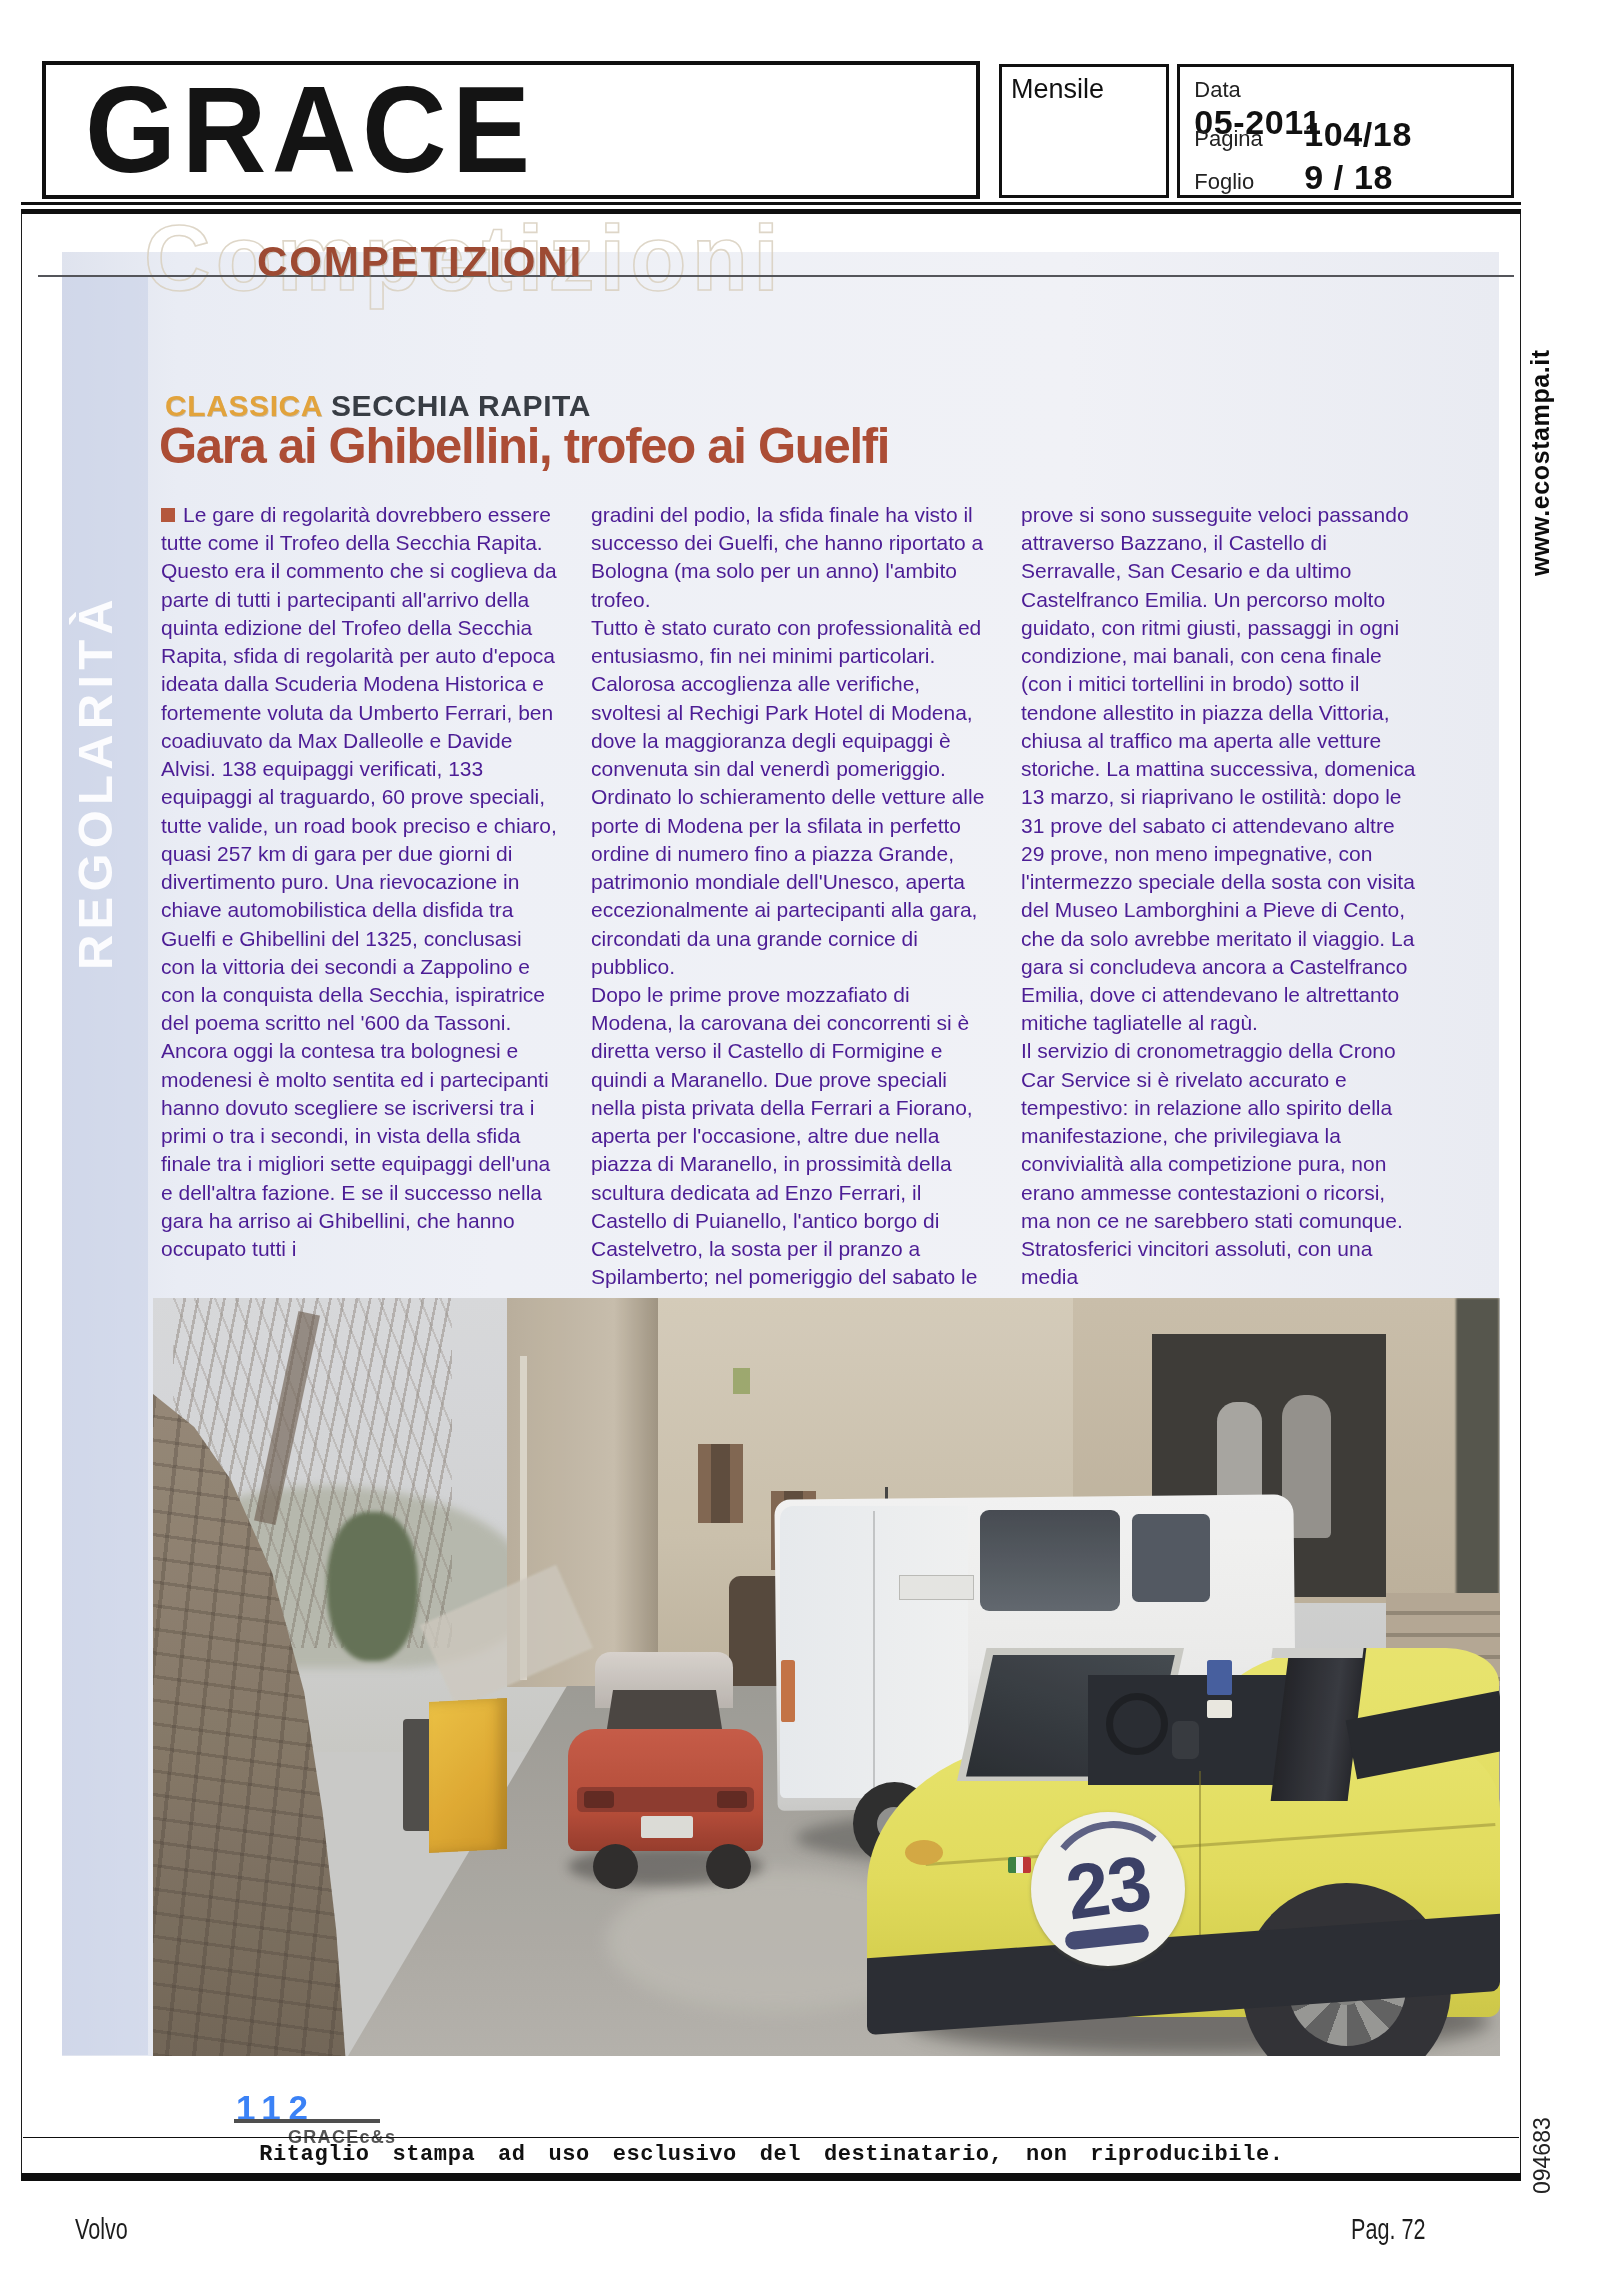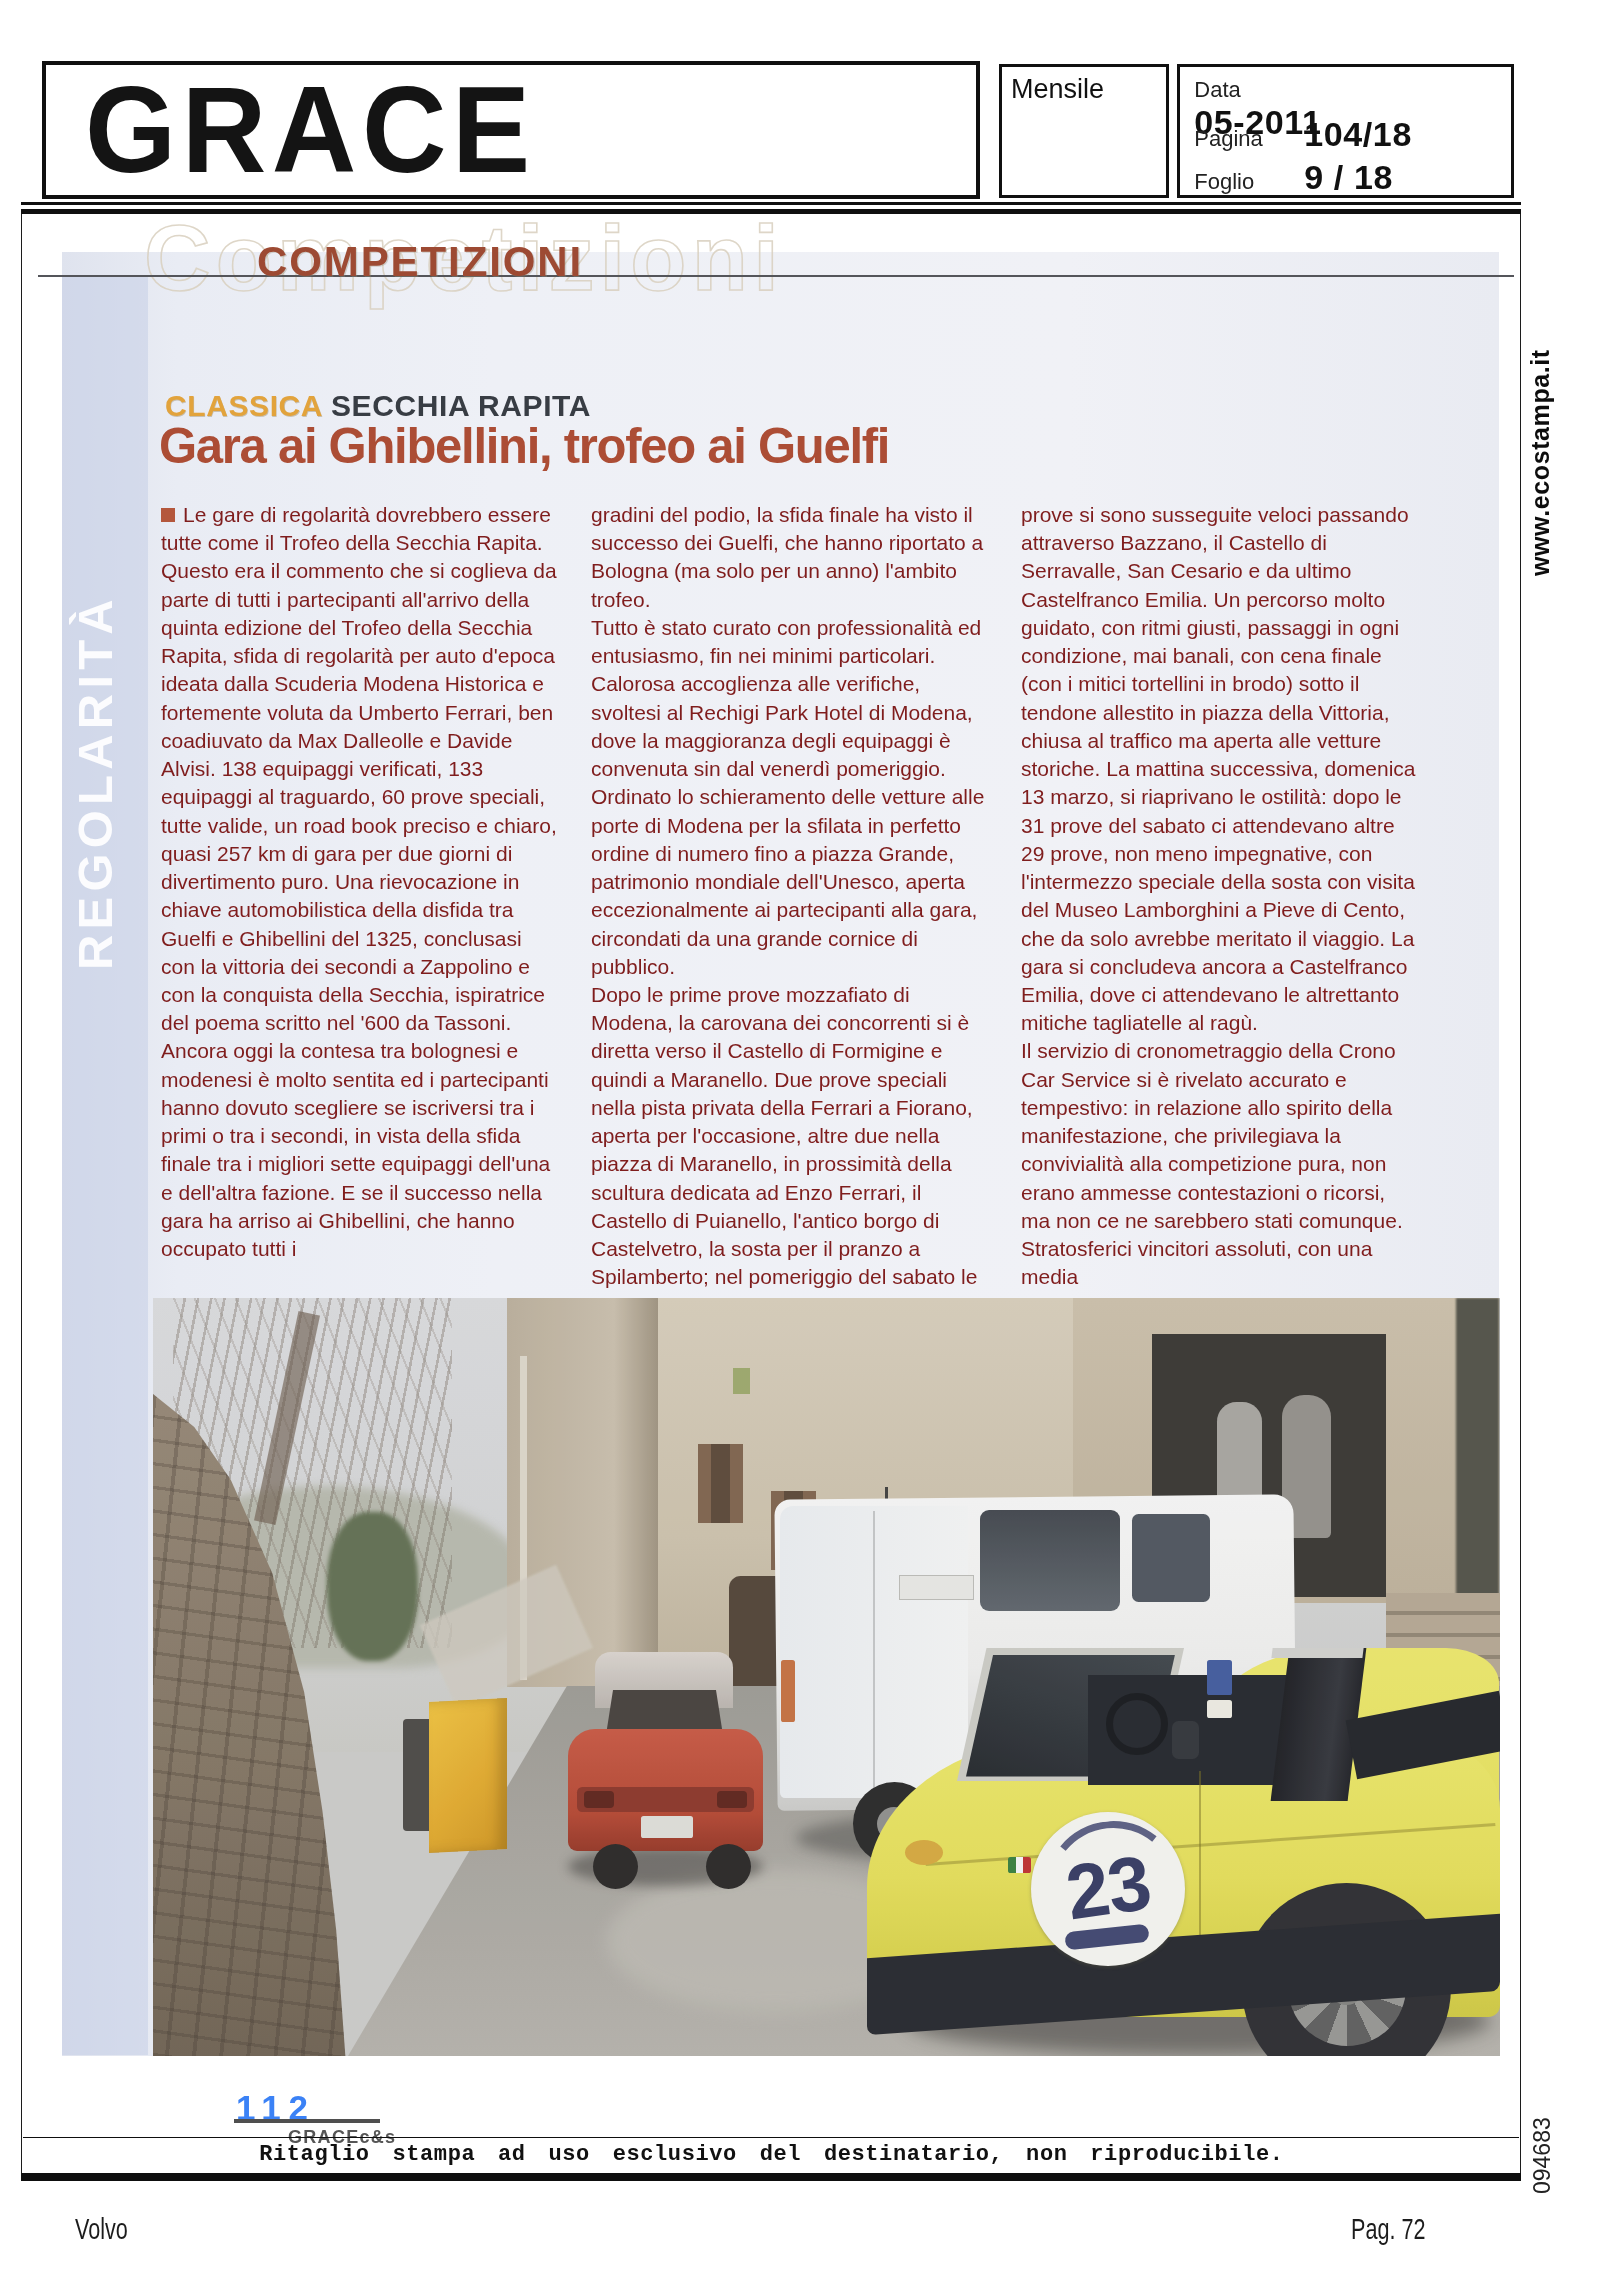--- a/index.html
+++ b/index.html
@@ -40,21 +40,21 @@
   .section-title{left:257px;top:238px;font-size:42px;font-weight:700;letter-spacing:1.9px;color:#9d4a33;
       text-shadow:1.3px 1.3px 0 rgba(150,140,120,.35);}
 
   .kicker{left:165px;top:389px;font-size:30px;font-weight:700;letter-spacing:0.6px;}
   .kicker .gold{color:#e2a33c;text-shadow:0.6px 0.6px 0 rgba(120,90,30,.3);}
   .kicker .dark{color:#383d44;}
   .headline{left:159px;top:417px;font-size:50px;font-weight:700;letter-spacing:-1.3px;color:#ac4d35;
       transform:scaleX(.98);transform-origin:left;white-space:nowrap;}
 
   .columns{left:161px;top:501px;width:1260px;display:flex;gap:32px;}
-  .col{width:398px;font-size:21px;line-height:1.345;color:#7f1d1d;}
+  .col{width:398px;font-size:21px;line-height:1.345;color:#4c1d95;}
   .col p{margin:0;}
   .bullet{display:inline-block;width:14.3px;height:14.3px;background:#b4573c;margin-right:7.8px;}
 
   
   .photo{left:153px;top:1298px;width:1347px;height:758px;overflow:hidden;background:#c9c9c6;filter:saturate(.92);}
   .photo *{position:absolute;}
   .ph-sky{left:0;top:0;width:100%;height:454px;background:linear-gradient(180deg,#d8d9db 0%,#d2d3d3 55%,#c8c8c3 100%);}
   .ph-hill{left:0;top:188px;width:376px;height:182px;background:#b5b7a9;border-radius:50% 60% 40% 40%;filter:blur(4.5px);}
   .ph-trunk{left:123px;top:13px;width:22px;height:214px;background:#6d5b49;opacity:.65;transform:rotate(12deg);filter:blur(0.6px);}
   .ph-trees{left:19.5px;top:0;width:279px;height:350px;opacity:.55;filter:blur(0.6px);

